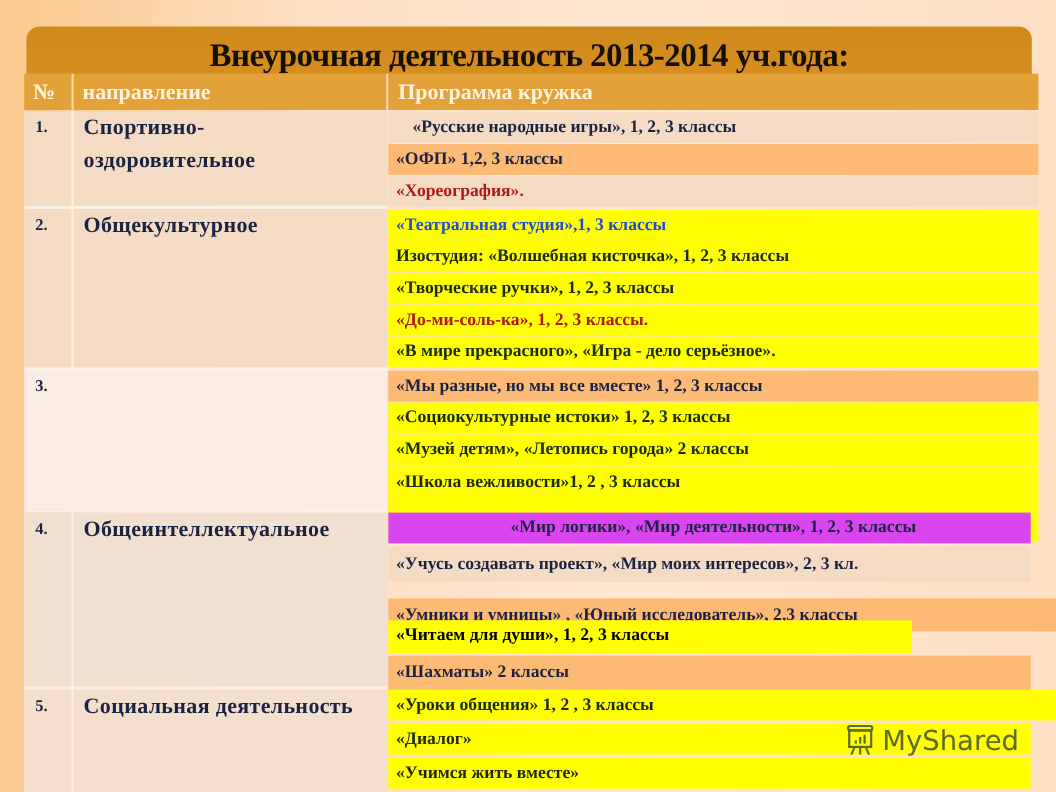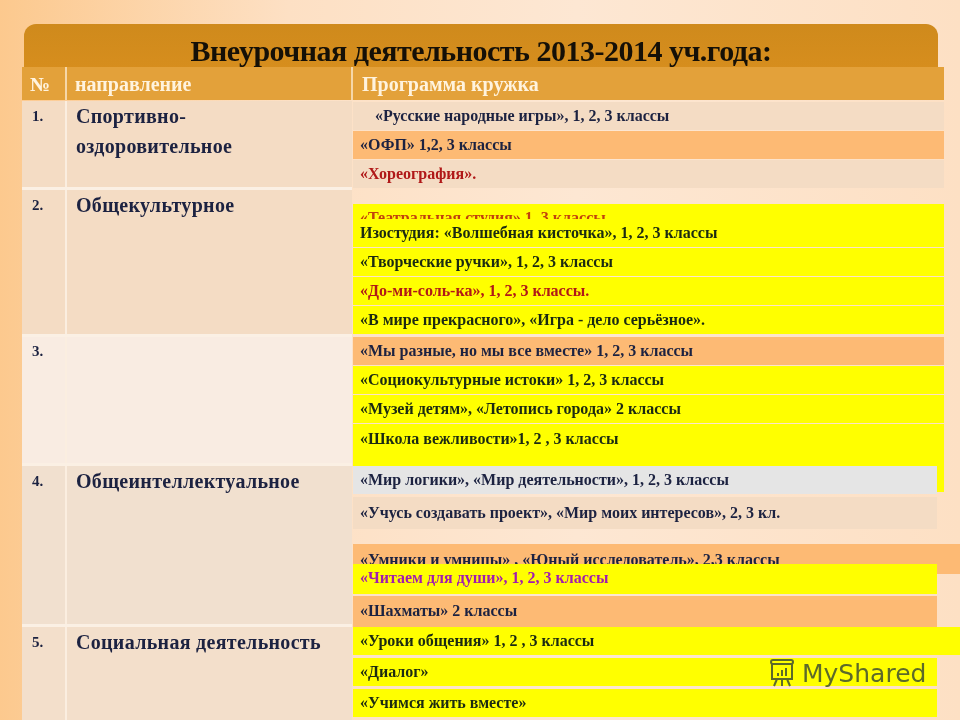--- a/index.html
+++ b/index.html
@@ -15,21 +15,21 @@
   .hdiv{position:absolute;top:0;width:2px;height:33px;background:#f6d7a8;}
   .col-left{position:absolute;left:22px;width:330px;background:#f4dcc4;}
   .num{position:absolute;left:10px;font-size:15px;font-weight:bold;color:#1c2241;}
   .dir{position:absolute;left:54px;font-size:20px;font-weight:bold;color:#1c2241;line-height:30px;letter-spacing:0.3px;}
   .vsep{position:absolute;left:65px;width:2px;background:#fbeee0;}
   .prog{position:absolute;left:353px;width:591px;height:28px;line-height:28px;font-size:16px;
     font-weight:bold;padding-left:7px;box-sizing:border-box;color:#1c2241;white-space:nowrap;}
   .y{background:#ffff00;}
   .p1{background:#f4dcc4;}
   .p2{background:#fdba74;}
-  .g{background:#e5e5e5;}
+  .g{background:#d946ef;text-align:center;}
   .rowsep{position:absolute;left:22px;width:330px;height:3px;background:#fbf0e4;}
   .wm{position:absolute;left:768px;top:658px;display:flex;align-items:center;gap:6px;
     font-family:"DejaVu Sans",sans-serif;font-size:25px;color:#5c6a2a;}
 </style>
 </head>
 <body>
 
 <div class="title-bar"></div>
 <div class="title">Внеурочная  деятельность 2013-2014 уч.года:</div>
 
@@ -60,35 +60,35 @@
 <div class="col-left" style="top:627px;height:93px;background:#f3dfcb">
   <div class="num" style="top:7px">5.</div>
   <div class="dir" style="top:0px">Социальная деятельность</div>
 </div>
 <div class="vsep" style="top:101px;height:619px"></div>
 
 <div class="prog p1" style="top:102px;padding-left:22px">«Русские народные игры», 1, 2, 3  классы</div>
 <div class="prog p2" style="top:131px">«ОФП» 1,2, 3 классы</div>
 <div class="prog p1" style="top:160px;color:#b01818">«Хореография».</div>
 
-<div class="prog y" style="top:204px;color:#c2410c">«Театральная студия»,1, 3 классы</div>
+<div class="prog y" style="top:191px;color:#1d4ed8">«Театральная студия»,1, 3 классы</div>
 <div class="prog y" style="top:219px;color:#1b2a12">Изостудия: «Волшебная кисточка», 1, 2, 3  классы</div>
 <div class="prog y" style="top:248px;color:#1b2a12">«Творческие ручки», 1, 2, 3  классы</div>
 <div class="prog y" style="top:277px;color:#b01818">«До-ми-соль-ка», 1, 2, 3  классы.</div>
 <div class="prog y" style="top:306px;color:#1b2a12">«В мире прекрасного», «Игра - дело серьёзное».</div>
 
 <div class="prog p2" style="top:337px">«Мы разные, но мы все вместе» 1, 2, 3 классы</div>
 <div class="prog y" style="top:366px;color:#1b2a12"> «Социокультурные истоки» 1, 2, 3 классы</div>
 <div class="prog y" style="top:395px;color:#1b2a12">«Музей детям», «Летопись города» 2 классы</div>
 <div class="prog y" style="top:424px;height:68px;color:#1b2a12;line-height:30px">«Школа вежливости»1, 2 , 3 классы</div>
 
 <div class="prog g" style="top:466px;width:584px">«Мир логики», «Мир деятельности»,  1, 2, 3  классы</div>
 <div class="prog p1" style="top:497px;width:584px;height:32px;line-height:32px"> «Учусь создавать проект», «Мир моих интересов», 2, 3 кл.</div>
 <div class="prog p2" style="top:544px;width:696px;height:30px;line-height:32px">«Умники и умницы» , «Юный исследователь»,  2,3 классы</div>
-<div class="prog y" style="top:564px;width:584px;height:30px;color:#a21caf">«Читаем для души», 1, 2, 3  классы</div>
+<div class="prog y" style="top:564px;width:476px;height:30px;color:#000000">«Читаем для души», 1, 2, 3  классы</div>
 <div class="prog p2" style="top:596px;width:584px;height:40px;line-height:30px">«Шахматы» 2 классы</div>
 
 <div class="prog y" style="top:627px;width:634px;color:#1b2a12">«Уроки общения» 1, 2 , 3 классы</div>
 <div class="prog y" style="top:658px;width:584px;color:#1b2a12">«Диалог»</div>
 <div class="prog y" style="top:689px;width:584px;color:#1b2a12">«Учимся жить вместе»</div>
 
 <div class="rowsep" style="top:187px"></div>
 <div class="rowsep" style="top:334px"></div>
 <div class="rowsep" style="top:463px"></div>
 <div class="rowsep" style="top:624px"></div>

